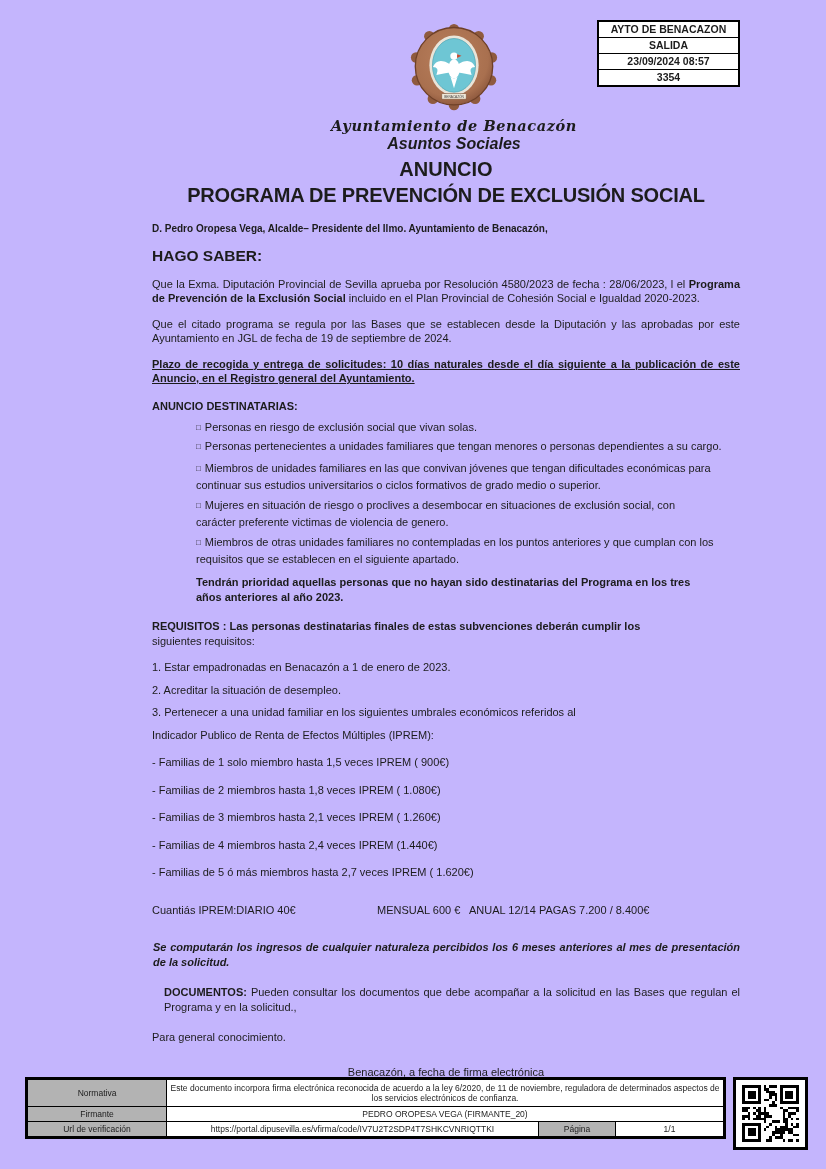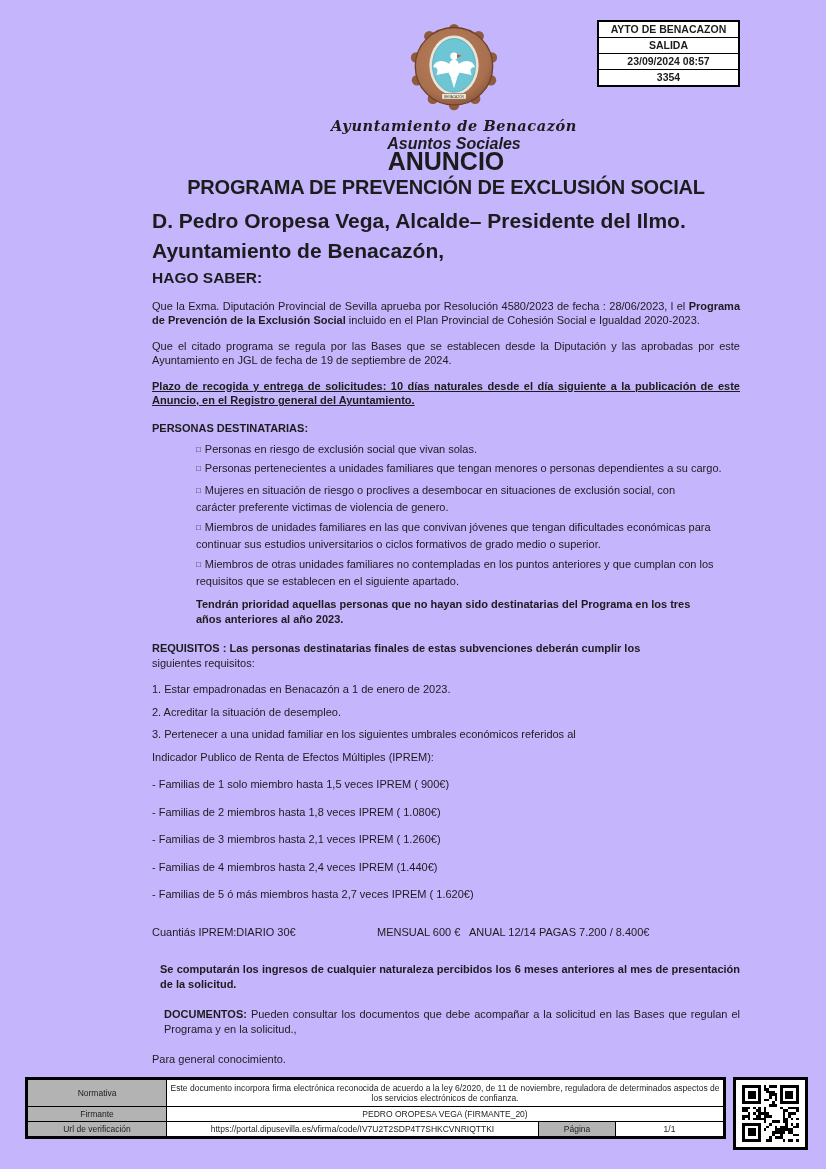--- a/index.html
+++ b/index.html
@@ -21,41 +21,41 @@
   
   .center-head{position:absolute;left:160px;top:24px;width:588px;text-align:center;}
   .seal{width:90px;height:88px;display:inline-block;}
   .org-name{
     font-family:"DejaVu Serif",serif;font-style:italic;font-weight:bold;
     font-size:14.5px;letter-spacing:.6px;margin-top:1px;
   }
   .dept-name{font-size:16px;font-weight:bold;font-style:italic;margin-top:1px;}
   
   .doc{position:absolute;left:152px;top:146px;width:588px;font-size:11px;line-height:14.5px;}
-  .t-anuncio{text-align:center;font-size:25px;font-weight:bold;line-height:22px;margin:4px 0 3px 0;}
+  .t-anuncio{text-align:center;font-size:20px;font-weight:bold;line-height:22px;margin:12px 0 3px 0;}
   .t-programa{text-align:center;font-size:20px;font-weight:bold;line-height:24px;margin:0 0 7px 0;letter-spacing:-.2px;}
-  .t-sub{font-size:21px;font-weight:bold;line-height:30px;margin:0 0 5px 0;}
+  .t-sub{font-size:10px;font-weight:bold;line-height:30px;margin:0 0 5px 0;}
   .t-hago{font-size:15.5px;font-weight:bold;margin:0 0 13px 0;}
   .para{margin:0 0 11px 0;text-align:justify;}
   .plazo{font-weight:bold;text-decoration:underline;margin:0 0 13px 0;text-align:justify;}
   .sect{font-weight:bold;margin:0 0 7px 0;}
   .bullets{margin:0 0 0 44px;}
   .bullet{margin:0 0 2px 0;}
   .bullet.sp{margin-top:6px;}
   .bx{font-size:8px;margin-right:4px;position:relative;top:-1px;}
   .priority{margin:9px 0 0 44px;font-weight:bold;max-width:505px;}
   .req{margin:15px 0 0 0;}
   .req b{display:block;}
   .numitem{margin:8px 0 0 0;}
   .numitem.first{margin-top:12px;}
   .ipremline{margin:13px 0 0 0;}
   .cuantias{display:flex;margin:23px 0 0 0;}
   .cuantias .c1{width:225px;}
   .cuantias .c2{width:92px;}
-  .computaran{font-weight:bold;margin:23px 0 0 8px;text-align:justify;}
+  .computaran{font-weight:bold;margin:23px 0 0 1px;text-align:justify;font-style:italic;}
   .docs{margin:16px 0 0 12px;text-align:justify;}
   .conoc{margin:16px 0 0 0;}
   .sig{margin:21px 0 0 0;text-align:center;line-height:13.5px;}
   
   .vtable{
     position:absolute;left:25px;top:1077px;width:698px;
     border-collapse:collapse;table-layout:fixed;
     font-size:8.5px;line-height:10px;background:#fff;
   }
   .vtable td{
@@ -129,47 +129,47 @@
     <div class="t-programa">PROGRAMA DE PREVENCIÓN DE EXCLUSIÓN SOCIAL</div>
     <div class="t-sub">D. Pedro Oropesa Vega, Alcalde– Presidente del Ilmo. Ayuntamiento de Benacazón,</div>
     <div class="t-hago">HAGO SABER:</div>
 
     <p class="para"><span>Que la Exma. Diputación Provincial de Sevilla aprueba por Resolución 4580/2023 de fecha : 28/06/2023, l el </span><b>Programa de Prevención de la Exclusión Social</b><span>  incluido en el Plan Provincial de Cohesión Social e Igualdad 2020-2023.</span></p>
 
     <p class="para">Que el citado programa se regula por las Bases que se establecen desde la Diputación y las aprobadas por este Ayuntamiento en JGL  de fecha de 19 de septiembre de 2024.</p>
 
     <p class="plazo">Plazo de recogida y entrega de solicitudes: 10 días naturales desde el día siguiente a la publicación de este Anuncio, en el Registro general del Ayuntamiento.</p>
 
-    <div class="sect">PERSONAS DESTINATARIAS:</div>
+    <div class="sect">ANUNCIO DESTINATARIAS:</div>
 
     <div class="bullets">
       <div class="bullet"><span class="bx">□</span><span>Personas en riesgo de exclusión social que vivan solas.</span></div>
       <div class="bullet"><span class="bx">□</span><span>Personas pertenecientes a unidades familiares que tengan menores o personas dependientes a su cargo.</span></div>
+      <div class="bullet sp"><span class="bx">□</span><span>Miembros de unidades familiares en las que convivan jóvenes que tengan dificultades económicas para continuar sus estudios universitarios o ciclos formativos de grado medio o superior.</span></div>
       <div class="bullet sp" style="max-width:487px"><span class="bx">□</span><span>Mujeres en situación de riesgo o proclives a desembocar en situaciones de exclusión social, con carácter preferente victimas de violencia de genero.</span></div>
-      <div class="bullet sp"><span class="bx">□</span><span>Miembros de unidades familiares en las que convivan jóvenes que tengan dificultades económicas para continuar sus estudios universitarios o ciclos formativos de grado medio o superior.</span></div>
       <div class="bullet sp"><span class="bx">□</span><span>Miembros de otras unidades familiares no contempladas en los puntos anteriores y que cumplan con los requisitos que se establecen en el siguiente apartado.</span></div>
     </div>
 
     <p class="priority">Tendrán prioridad aquellas personas que no hayan sido destinatarias del Programa en los tres años anteriores al año 2023.</p>
 
     <p class="req"><b>REQUISITOS : Las personas destinatarias finales de estas subvenciones deberán cumplir los</b><span>siguientes requisitos:</span></p>
 
     <p class="numitem first">1. Estar empadronadas en Benacazón a 1 de enero de 2023.</p>
     <p class="numitem">2. Acreditar la situación de desempleo.</p>
     <p class="numitem">3. Pertenecer a una unidad familiar en los siguientes umbrales económicos referidos al</p>
     <p class="numitem">Indicador Publico de Renta de Efectos Múltiples (IPREM):</p>
 
     <p class="ipremline">- Familias de 1 solo miembro hasta 1,5 veces IPREM ( 900€)</p>
     <p class="ipremline">- Familias de 2 miembros hasta 1,8 veces IPREM ( 1.080€)</p>
     <p class="ipremline">- Familias de 3 miembros hasta 2,1 veces IPREM ( 1.260€)</p>
     <p class="ipremline">- Familias de 4 miembros hasta 2,4 veces IPREM (1.440€)</p>
     <p class="ipremline">- Familias de 5 ó más miembros hasta 2,7 veces IPREM ( 1.620€)</p>
 
     <div class="cuantias">
-      <span class="c1">Cuantiás IPREM:DIARIO  30€</span>
+      <span class="c1">Cuantiás IPREM:DIARIO  40€</span>
       <span class="c2">MENSUAL 600 €</span>
       <span class="c3">ANUAL 12/14 PAGAS  7.200 / 8.400€</span>
     </div>
 
     <p class="computaran">Se computarán los ingresos de cualquier naturaleza percibidos los 6 meses anteriores al mes de presentación de la solicitud.</p>
 
     <p class="docs"><b>DOCUMENTOS:</b><span> Pueden consultar los documentos que debe acompañar a la solicitud en las Bases que regulan el Programa y en la solicitud.,</span></p>
 
     <p class="conoc">Para general conocimiento.</p>
 

